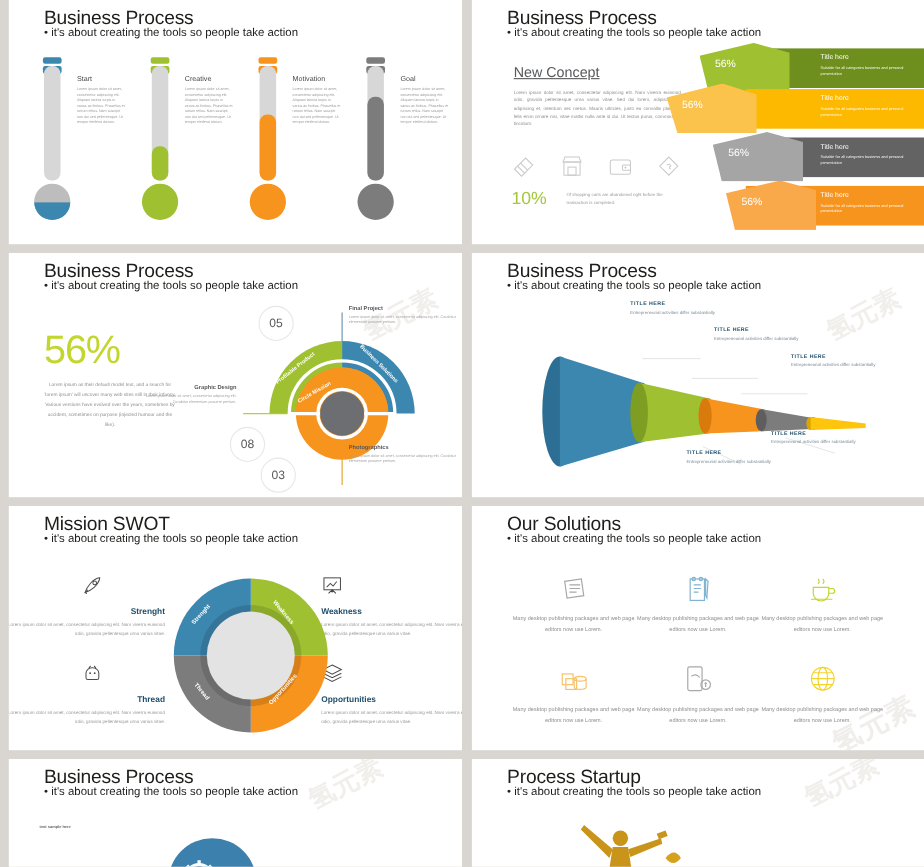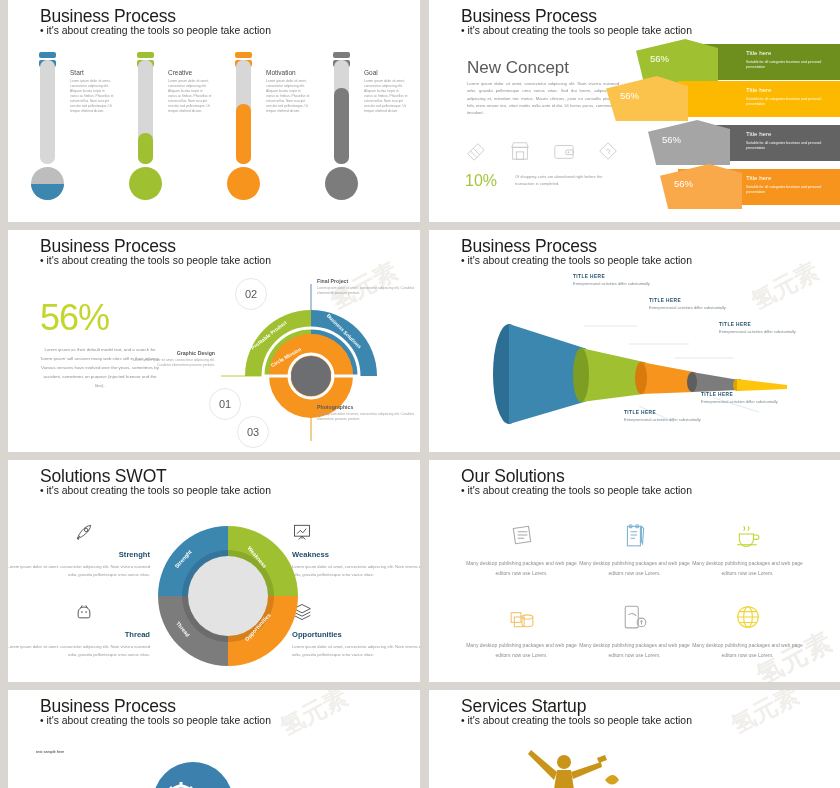--- a/index.html
+++ b/index.html
@@ -54,21 +54,21 @@
   .th-bulbfill{position:absolute;left:5px;bottom:2px;width:33px;height:33px;
            border-radius:50%;overflow:hidden;}
   .th-bulbfill i{position:absolute;left:0;width:33px;bottom:0;display:block;}
   .th-cap{position:absolute;left:13px;top:0;width:17px;height:6px;border-radius:2px;}
   .th-cap2{position:absolute;left:13px;top:8px;width:17px;height:7px;border-radius:2px;}
   .th-txt{position:absolute;left:44px;top:17px;width:44px;}
   .th-h{font-size:6.5px;color:#4a4a4a;margin-bottom:3px;}
   .th-b{font-size:3.3px;color:#9a9a9a;line-height:1.52;}
 
   
-  .nc-title{position:absolute;left:38px;top:58px;font-size:17px;color:#58595b;}
+  .nc-title{position:absolute;left:38px;top:58px;font-size:13px;color:#58595b;text-decoration:underline;}
   .nc-body{position:absolute;left:38px;top:80px;width:152px;font-size:4.2px;
            color:#8e8e8e;line-height:1.75;text-align:justify;}
   .nc-icons{position:absolute;left:36px;top:140px;width:160px;height:24px;}
   .nc-icons svg{position:absolute;top:0;}
   .nc-pct{position:absolute;left:36px;top:172px;font-size:16px;color:#a3c73c;font-weight:400;}
   .nc-pct-txt{position:absolute;left:86px;top:174px;width:105px;font-size:4px;
               color:#9a9a9a;line-height:1.7;}
   .arrows{position:absolute;right:0px;top:44px;width:215px;height:176px;}
   .arow{position:absolute;left:52px;width:163px;height:36px;}
   .arow .bar{position:absolute;left:0;top:0;width:163px;height:36px;}
@@ -278,22 +278,22 @@
         <path d="M108 100 m -48 0 a48 48 0 0 1 96 0 L108 100 Z" fill="none" stroke="#fff" stroke-width="3"></path>
 
         <circle cx="108" cy="100" r="20" fill="#6d6e71"></circle>
         <circle cx="108" cy="100" r="22" fill="none" stroke="#fff" stroke-width="3"></circle>
       </svg>
 
       <div class="arclbl" style="left:118px;top:52px;transform:rotate(45deg);">Business Solutions</div>
       <div class="arclbl" style="left:44px;top:56px;transform:rotate(-38deg);">Profitable Product</div>
       <div class="arclbl" style="left:66px;top:78px;transform:rotate(-30deg);">Circle Mission</div>
 
-      <div class="numcirc" style="left:32px;top:2px">02</div>
-      <div class="numcirc" style="left:6px;top:112px">01</div>
+      <div class="numcirc" style="left:32px;top:2px">05</div>
+      <div class="numcirc" style="left:6px;top:112px">08</div>
       <div class="numcirc" style="left:34px;top:140px">03</div>
 
       <div class="cb" style="left:114px;top:2px;width:98px">
         <div class="ch">Final Project</div>
         <div class="cp">Lorem ipsum dolor sit amet, consectetur adipiscing elit. Curabitur elementum posuere pretium.</div>
       </div>
       <div class="cb" style="left:-80px;top:74px;width:92px;text-align:right">
         <div class="ch">Graphic Design</div>
         <div class="cp">Lorem ipsum dolor sit amet, consectetur adipiscing elit. Curabitur elementum posuere pretium.</div>
       </div>
@@ -357,21 +357,21 @@
         <div class="fp">Entrepreneurial activities differ substantially</div>
       </div>
       <div class="fcall" style="left:212px;top:106px;width:80px">
         <div class="fh">TITLE HERE</div>
         <div class="fp">Entrepreneurial activities differ substantially</div>
       </div>
     </div>
   </div>
 
   <div class="slide">
-    <div class="slide-title">Solutions SWOT</div>
+    <div class="slide-title">Mission SWOT</div>
     <div class="slide-sub">it's about creating the tools so people take action</div>
 
     <div class="swot-i swot-l" style="left:-8px;top:62px">
       <svg width="20" height="20" viewBox="0 0 24 24" style="margin-right:56px">
         <path d="M4 20 C6 14 12 5 20 4 C19 12 10 18 4 20 Z" fill="none" stroke="#4a4a4a" stroke-width="1.1"></path>
         <circle cx="14.5" cy="9.5" r="2" fill="none" stroke="#4a4a4a" stroke-width="1.1"></circle>
         <path d="M4 20 L7 17 M4 20 L6 21" stroke="#4a4a4a" stroke-width="1.1"></path>
       </svg>
       <div class="sh">Strenght</div>
       <div class="sp">Lorem ipsum dolor sit amet, consectetur adipiscing elit. Nam viverra euismod odio, gravida pellentesque urna varius vitae.</div>
@@ -511,21 +511,21 @@
         <circle cx="62" cy="49" r="10" fill="none" stroke="#fff" stroke-width="3"></circle>
         <g stroke="#fff" stroke-width="3">
           <path d="M38 30 v4 M38 58 v4 M22 46 h4 M50 46 h4 M27 35 l3 3 M46 54 l3 3 M49 35 l-3 3 M30 54 l-3 3"></path>
         </g>
       </svg>
     </div>
     <div class="wm2" style="right:70px;top:6px">氢元素</div>
   </div>
 
   <div class="slide">
-    <div class="slide-title">Services Startup</div>
+    <div class="slide-title">Process Startup</div>
     <div class="slide-sub">it's about creating the tools so people take action</div>
     <div class="startup">
       <svg width="120" height="70" viewBox="0 0 120 70">
         <g fill="#c8941a">
           <circle cx="55" cy="26" r="7"></circle>
           <path d="M48 34 h14 l4 26 h-22 z"></path>
           <path d="M48 36 L22 14 l-3 4 l26 26 z"></path>
           <path d="M62 36 L92 26 l1 5 l-29 12 z"></path>
           <path d="M88 22 l8 -3 l2 5 l-8 3 z"></path>
         </g>

